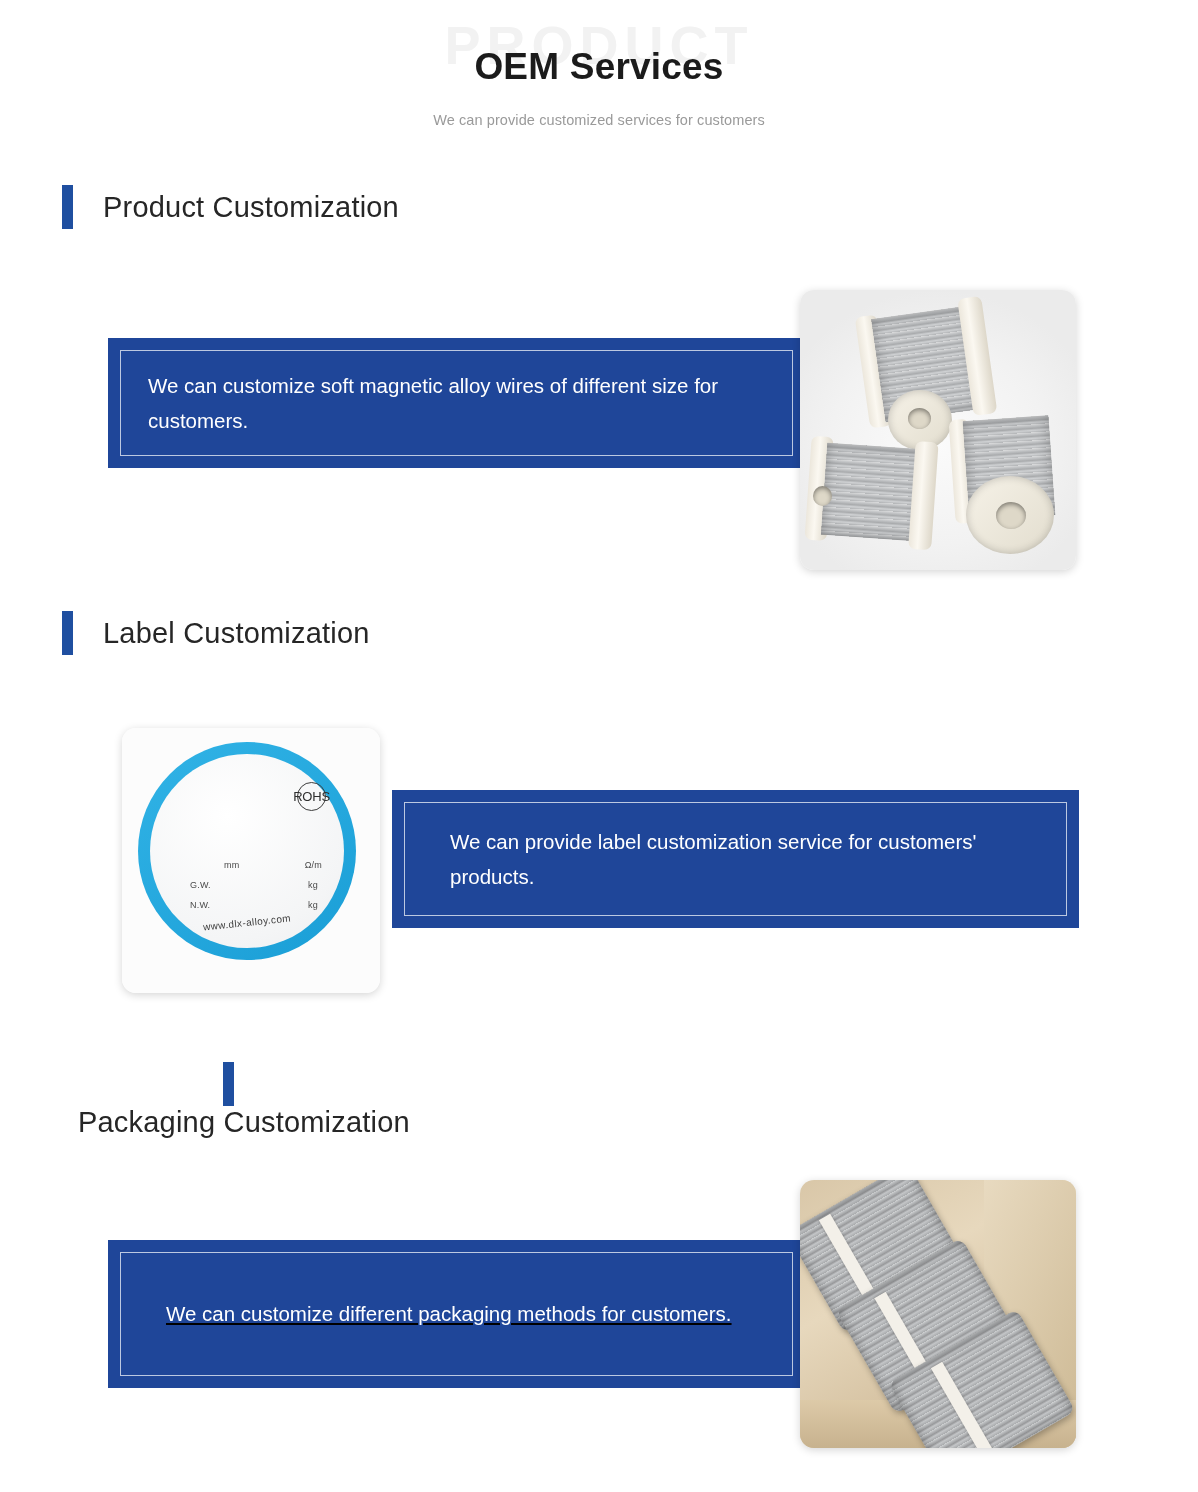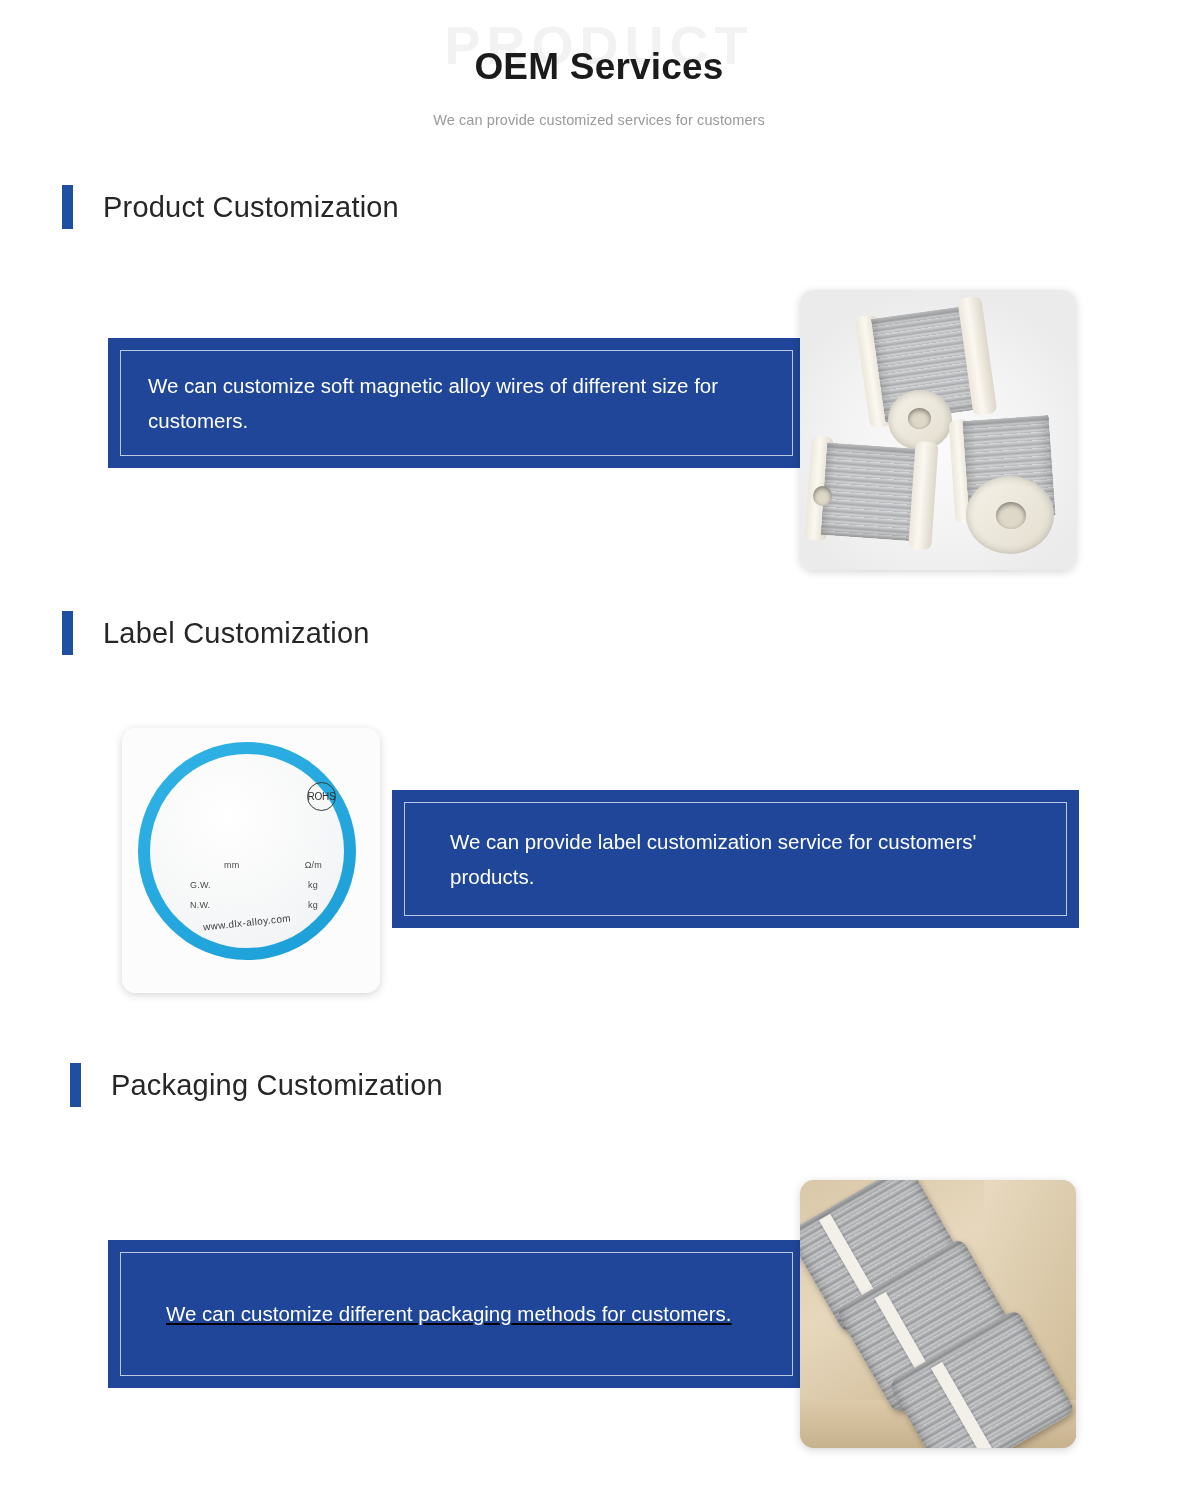--- a/index.html
+++ b/index.html
@@ -165,26 +165,26 @@
     background: linear-gradient(145deg, #31b3e6, #1a9ed6);
   }
   .label-face {
     position: absolute;
     left: 12px; top: 12px; right: 12px; bottom: 12px;
     border-radius: 50%;
     background: radial-gradient(circle at 40% 32%, #ffffff 0%, #f4f5f6 70%, #eceef0 100%);
   }
   .rohs-badge {
     position: absolute;
-    right: 8px; top: 28px;
+    right: 18px; top: 28px;
     width: 29px; height: 29px;
     border: 1.3px solid #3c3c3c;
     border-radius: 50%;
     display: flex; align-items: center; justify-content: center;
-    font-size: 10px;
+    font-size: 13px;
     color: #2e2e2e;
     letter-spacing: -0.2px;
   }
   .label-field {
     position: absolute;
     font-size: 9px;
     color: #4a4a4a;
     letter-spacing: 0.2px;
     white-space: nowrap;
   }
@@ -303,21 +303,21 @@
         </div>
       </div>
     </div>
   </div>
 
   <div class="blue-box" style="left:392px; top:790px; width:687px; height:138px;">
     <div class="blue-box-inner"></div>
     <div class="blue-box-text" style="margin-left:58px; margin-right:60px;">We can provide label customization service for customers' products.</div>
   </div>
 
-  <div class="section-heading" style="left:70px; top:1062px;">
+  <div class="section-heading" style="left:48px; top:1062px;flex-direction:column;">
     <div class="heading-bar"></div>
     <div class="heading-text">Packaging Customization</div>
   </div>
 
   <div class="blue-box" style="left:108px; top:1240px; width:697px; height:148px;text-decoration:underline;">
     <div class="blue-box-inner"></div>
     <div class="blue-box-text" style="margin-left:58px; margin-right:60px;">We can customize different packaging methods for customers.</div>
   </div>
 
   <div class="photo-card" style="left:800px; top:1180px; width:276px; height:268px;">

